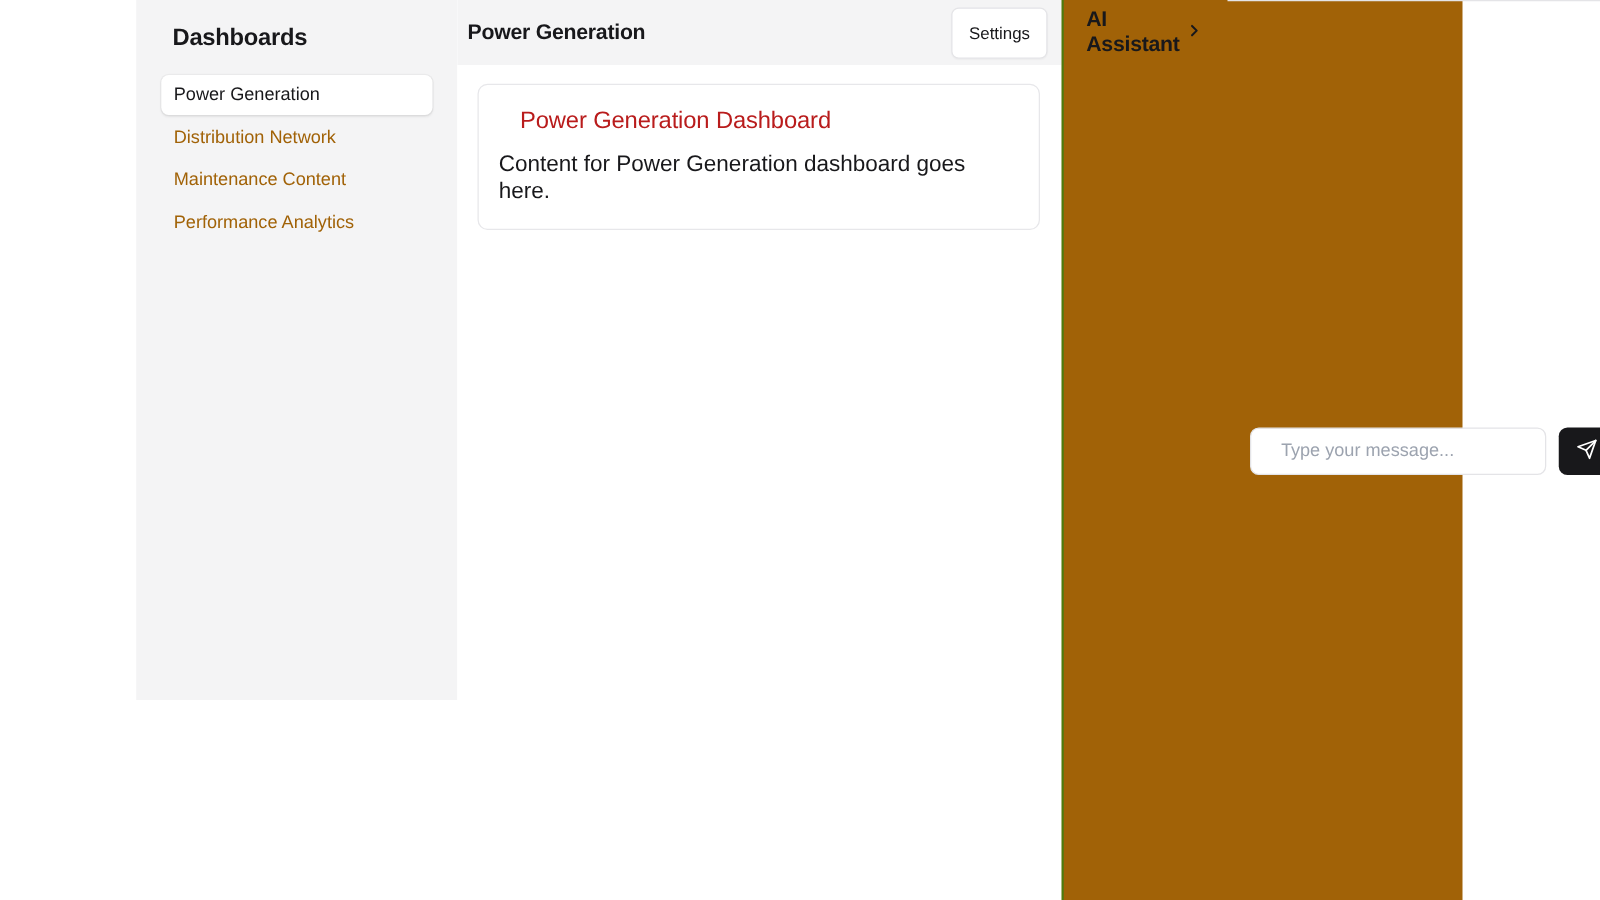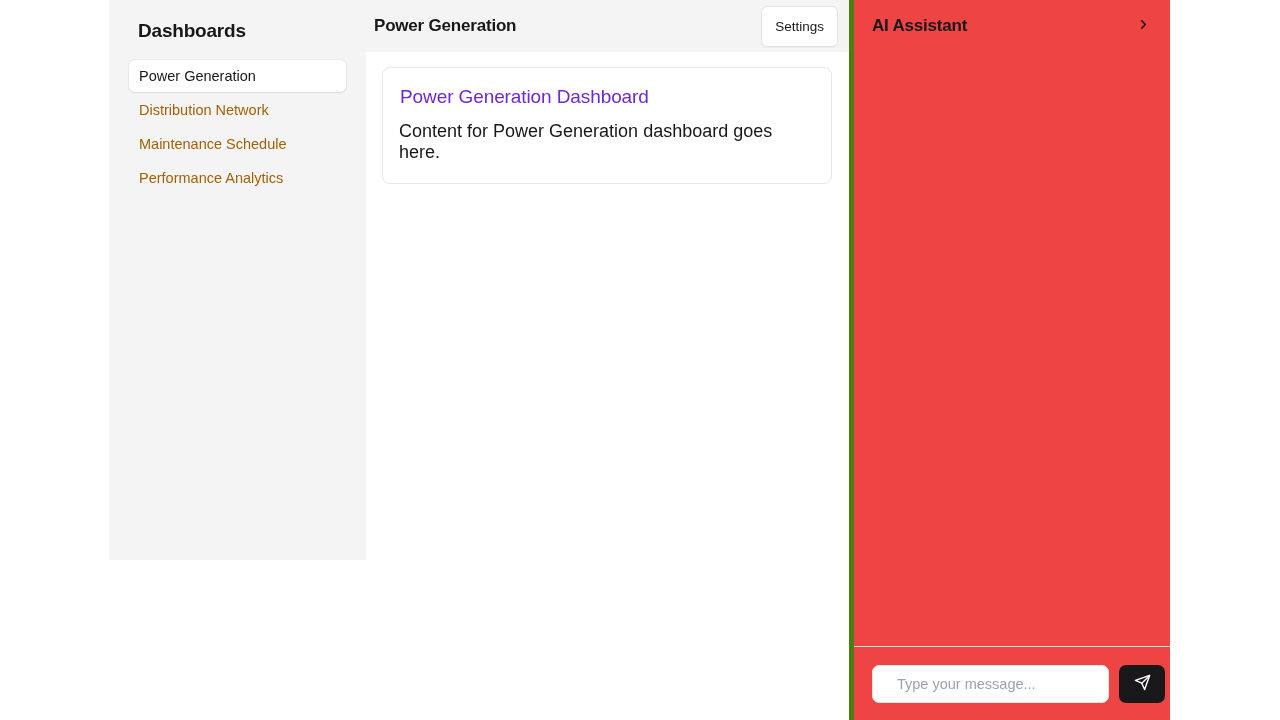--- a/index.html
+++ b/index.html
@@ -112,41 +112,41 @@
   }
   .content-card {
     border: 1px solid #e7e7ea;
     border-radius: 8px;
     background: #ffffff;
     padding: 18px 16px 20px 16px;
     box-sizing: border-box;
   }
   .card-title {
     font-size: 19px;
-    color: #6d28d9;
-    margin: 0 0 13px 1px;
+    color: #b91c1c;
+    margin: 0 0 13px 17px;
     font-weight: normal;
     letter-spacing: -0.1px;
   }
   .card-text {
     font-size: 18px;
     color: #18181b;
     margin: 0;
   }
 
   
   #ai-panel {
     width: 321px;
     flex: 0 0 321px;
     height: 720px;
-    background: #ef4444;
-    border-left: 5px solid #4d7c0f;
-    box-sizing: border-box;
-    display: flex;
-    flex-direction: column;
+    background: #a16207;
+    border-left: 2px solid #4d7c0f;
+    box-sizing: border-box;
+    display: flex;
+    flex-direction: row;
   }
   #ai-header {
     height: 52px;
     flex: 0 0 52px;
     display: flex;
     align-items: center;
     justify-content: space-between;
     padding: 0 15px 0 18px;
     box-sizing: border-box;
   }
@@ -215,21 +215,21 @@
   <aside id="sidebar">
     <div class="sidebar-title">Dashboards</div>
     <nav class="sidebar-list">
       <div class="sidebar-item active">
         <span>Power Generation</span>
       </div>
       <div class="sidebar-item">
         <span>Distribution Network</span>
       </div>
       <div class="sidebar-item">
-        <span>Maintenance Schedule</span>
+        <span>Maintenance Content</span>
       </div>
       <div class="sidebar-item">
         <span>Performance Analytics</span>
       </div>
     </nav>
   </aside>
 
   <section id="main">
     <header id="main-header">
       <div class="main-title">Power Generation</div>

